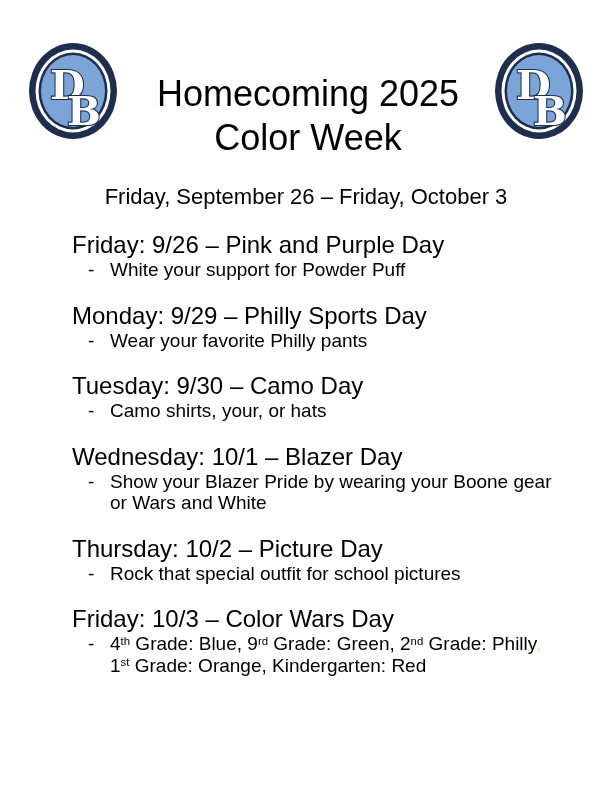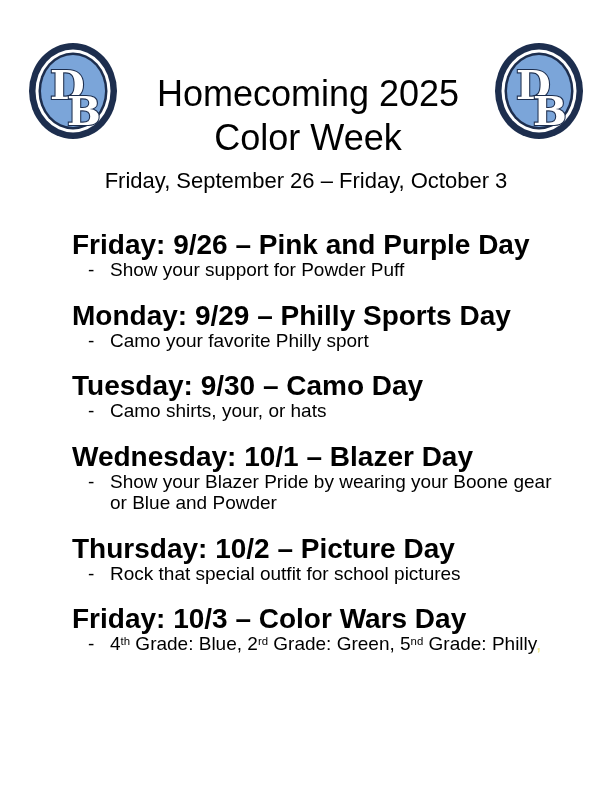--- a/index.html
+++ b/index.html
@@ -31,34 +31,34 @@
     position: absolute; top: 72px; left: 4px; right: 0;
     margin: 0;
     text-align: center;
     font-size: 36px; line-height: 44px;
     font-weight: 400;
     white-space: nowrap;
   }
   .title-line { display: block; }
   .date-range {
     position: absolute; top: 168px; left: 0; right: 0;
-    margin: 0;
+    margin: 16px;
     text-align: center;
     font-size: 22px; line-height: 26px;
     font-weight: 400;
     white-space: nowrap;
   }
 
   
   .schedule { position: absolute; top: 230px; left: 72px; right: 20px; }
   .group { margin: 0 0 20px 0; }
   .day-heading {
     margin: 0;
-    font-size: 28px; line-height: 29px;
-    font-weight: 700;
+    font-size: 24px; line-height: 29px;
+    font-weight: 400;
     white-space: nowrap;
   }
   .bullet-row {
     display: flex;
     font-size: 19px; line-height: 21.5px;
     white-space: nowrap;
   }
   .dash { flex: none; margin-left: 16px; width: 22px; }
   .bullet-text sup {
     font-size: 60%;
@@ -98,31 +98,31 @@
   <span class="title-line">Color Week</span>
 </h1>
 <p class="date-range">Friday, September 26 – Friday, October 3</p>
 
 <section class="schedule">
   <div class="group">
     <h2 class="day-heading">Friday: 9/26 – Pink and Purple Day</h2>
     <div class="bullets">
         <div class="bullet-row">
           <span class="dash">-</span>
-          <span class="bullet-text"><span>Show your support for Powder Puff</span></span>
+          <span class="bullet-text"><span>White your support for Powder Puff</span></span>
         </div>
       </div>
   </div>
 
   <div class="group">
     <h2 class="day-heading">Monday: 9/29 – Philly Sports Day</h2>
     <div class="bullets">
         <div class="bullet-row">
           <span class="dash">-</span>
-          <span class="bullet-text"><span>Camo your favorite Philly sport</span></span>
+          <span class="bullet-text"><span>Wear your favorite Philly pants</span></span>
         </div>
       </div>
   </div>
 
   <div class="group">
     <h2 class="day-heading">Tuesday: 9/30 – Camo Day</h2>
     <div class="bullets">
         <div class="bullet-row">
           <span class="dash">-</span>
           <span class="bullet-text"><span>Camo shirts, your, or hats</span></span>
@@ -132,40 +132,41 @@
 
   <div class="group">
     <h2 class="day-heading">Wednesday: 10/1 – Blazer Day</h2>
     <div class="bullets">
         <div class="bullet-row">
           <span class="dash">-</span>
           <span class="bullet-text"><span>Show your Blazer Pride by wearing your Boone gear</span></span>
         </div>
         <div class="bullet-row">
           <span class="dash"></span>
-          <span class="bullet-text"><span>or Blue and Powder</span></span>
+          <span class="bullet-text"><span>or Wars and White</span></span>
         </div>
       </div>
   </div>
 
   <div class="group">
     <h2 class="day-heading">Thursday: 10/2 – Picture Day</h2>
     <div class="bullets">
         <div class="bullet-row">
           <span class="dash">-</span>
           <span class="bullet-text"><span>Rock that special outfit for school pictures</span></span>
         </div>
       </div>
   </div>
 
   <div class="group">
     <h2 class="day-heading">Friday: 10/3 – Color Wars Day</h2>
     <div class="bullets">
         <div class="bullet-row">
           <span class="dash">-</span>
-          <span class="bullet-text"><span>4</span><sup>th</sup><span> Grade: Blue, 2</span><sup>rd</sup><span> Grade: Green, 5</span><sup>nd</sup><span> Grade: Philly</span><span style="color: rgb(239, 233, 141);">,</span></span>
+          <span class="bullet-text"><span>4</span><sup>th</sup><span> Grade: Blue, 9</span><sup>rd</sup><span> Grade: Green, 2</span><sup>nd</sup><span> Grade: Philly</span><span style="color: rgb(239, 233, 141);">,</span></span>
         </div>
         <div class="bullet-row">
           <span class="dash"></span>
+          <span class="bullet-text"><span>1</span><sup>st</sup><span> Grade: Orange, Kindergarten: Red</span></span>
         </div>
       </div>
   </div>
 </section>
 
 </body></html>

